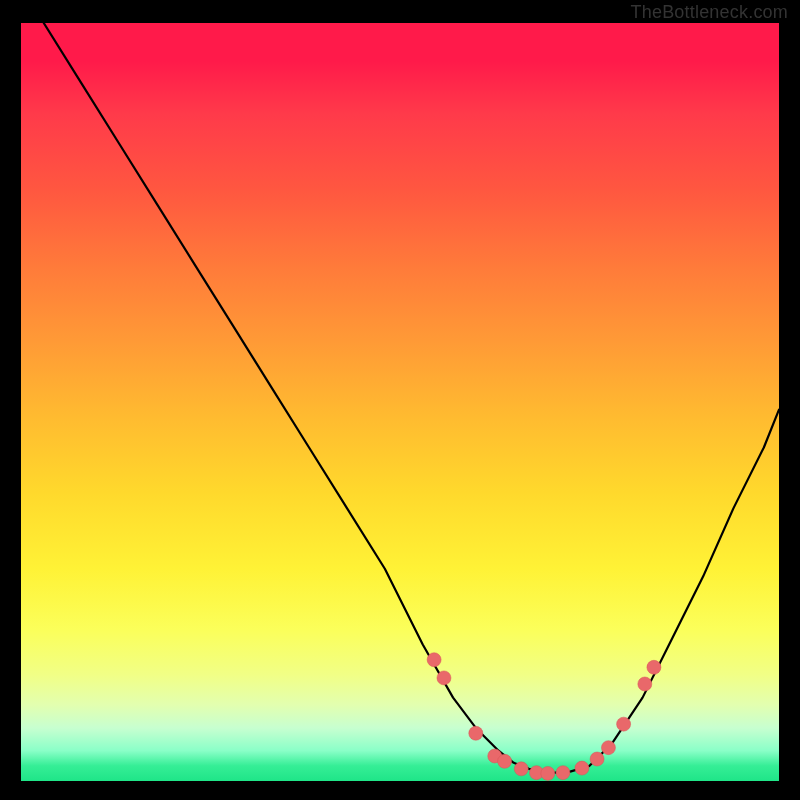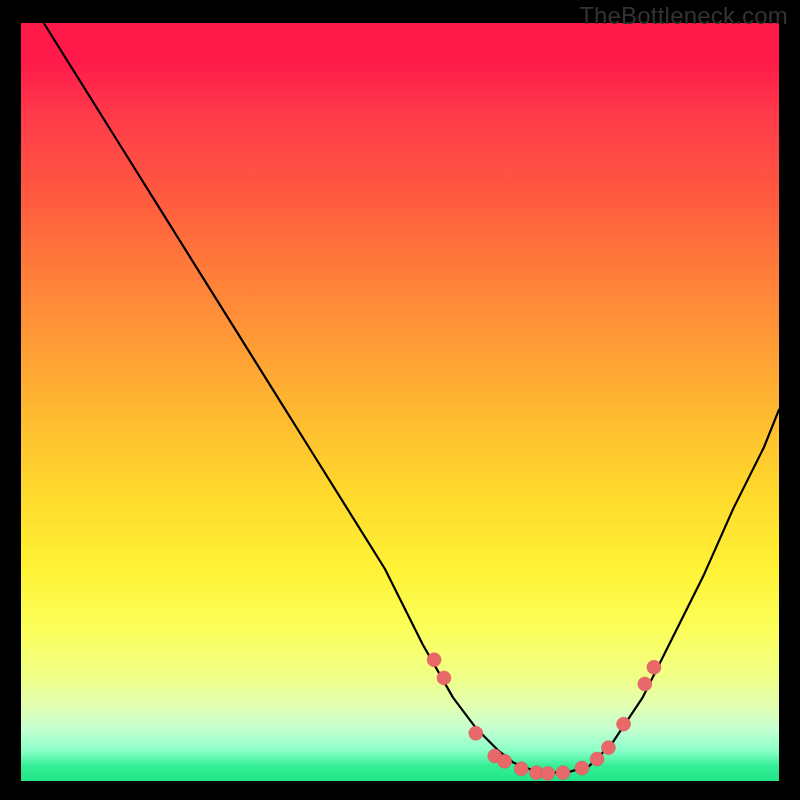--- a/index.html
+++ b/index.html
@@ -14,21 +14,21 @@
   .stage {
     position: relative;
     width: 800px;
     height: 800px;
     background: #000;
   }
   .watermark {
     position: absolute;
     top: 2px;
     right: 12px;
-    font-size: 24px;
+    font-size: 18px;
     font-weight: 500;
     color: #333;
     letter-spacing: 0.2px;
     z-index: 5;
   }
   .plot-area {
     position: absolute;
     left: 21px;
     top: 23px;
     width: 758px;

